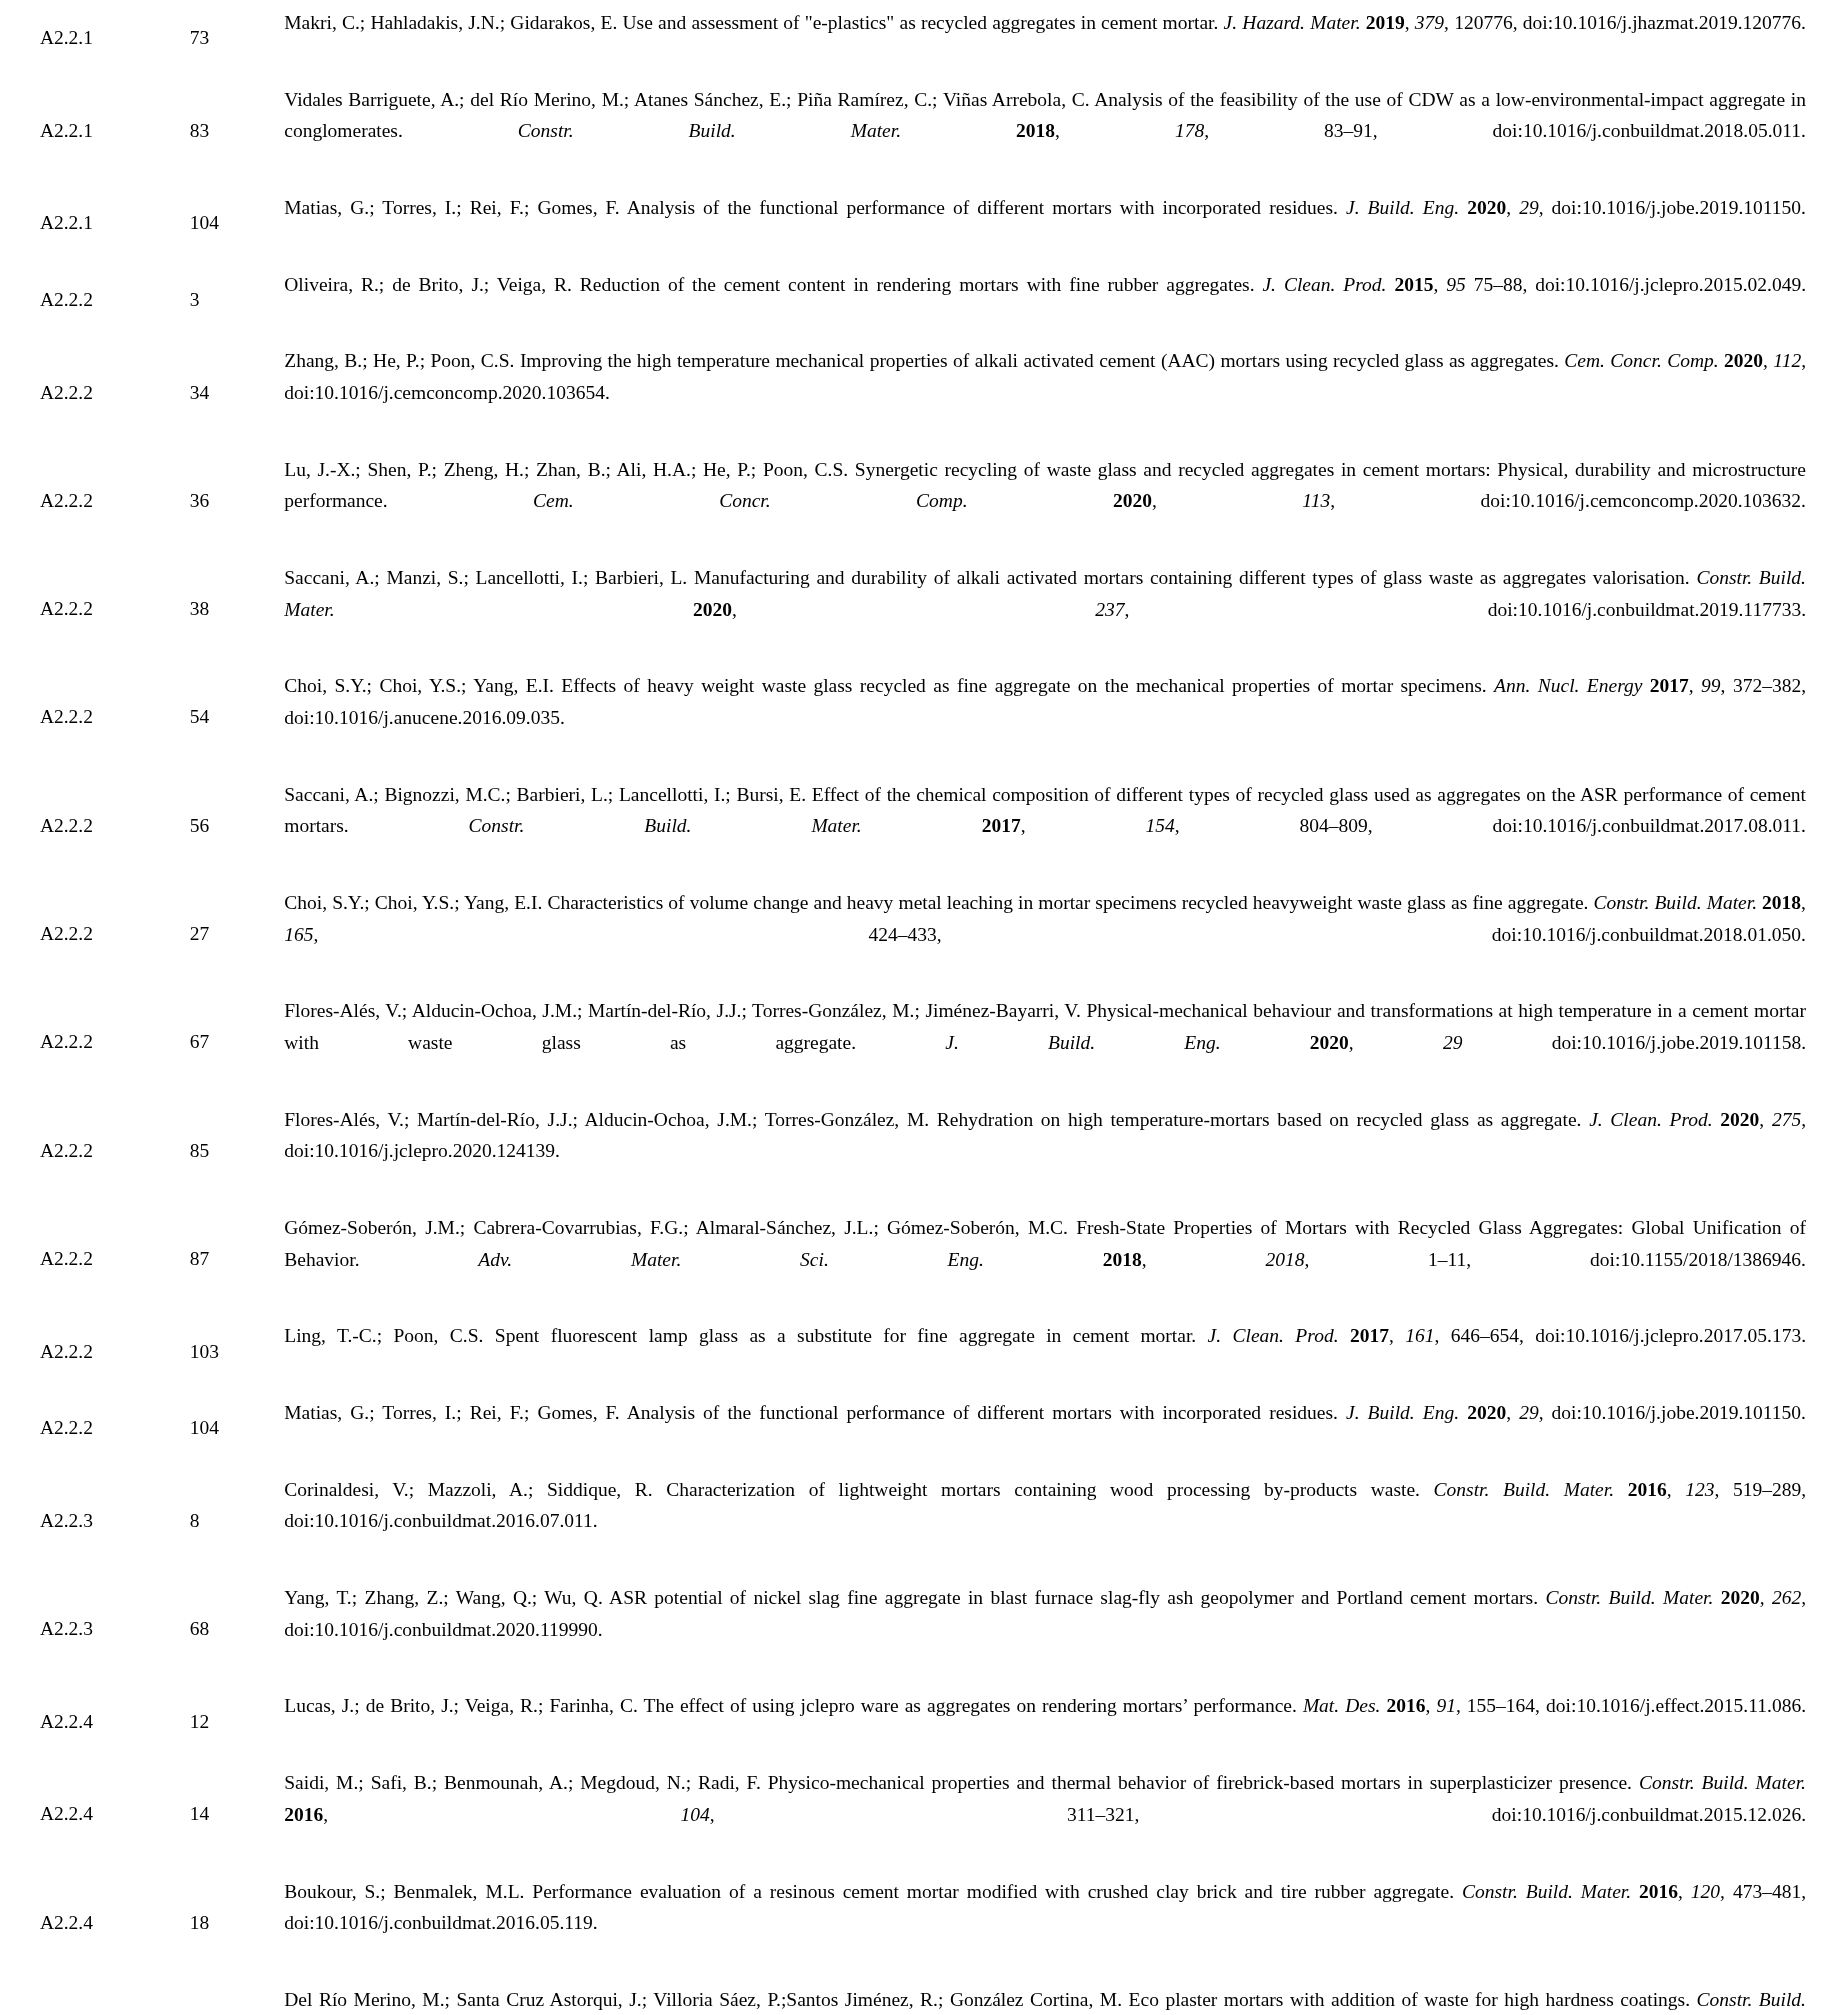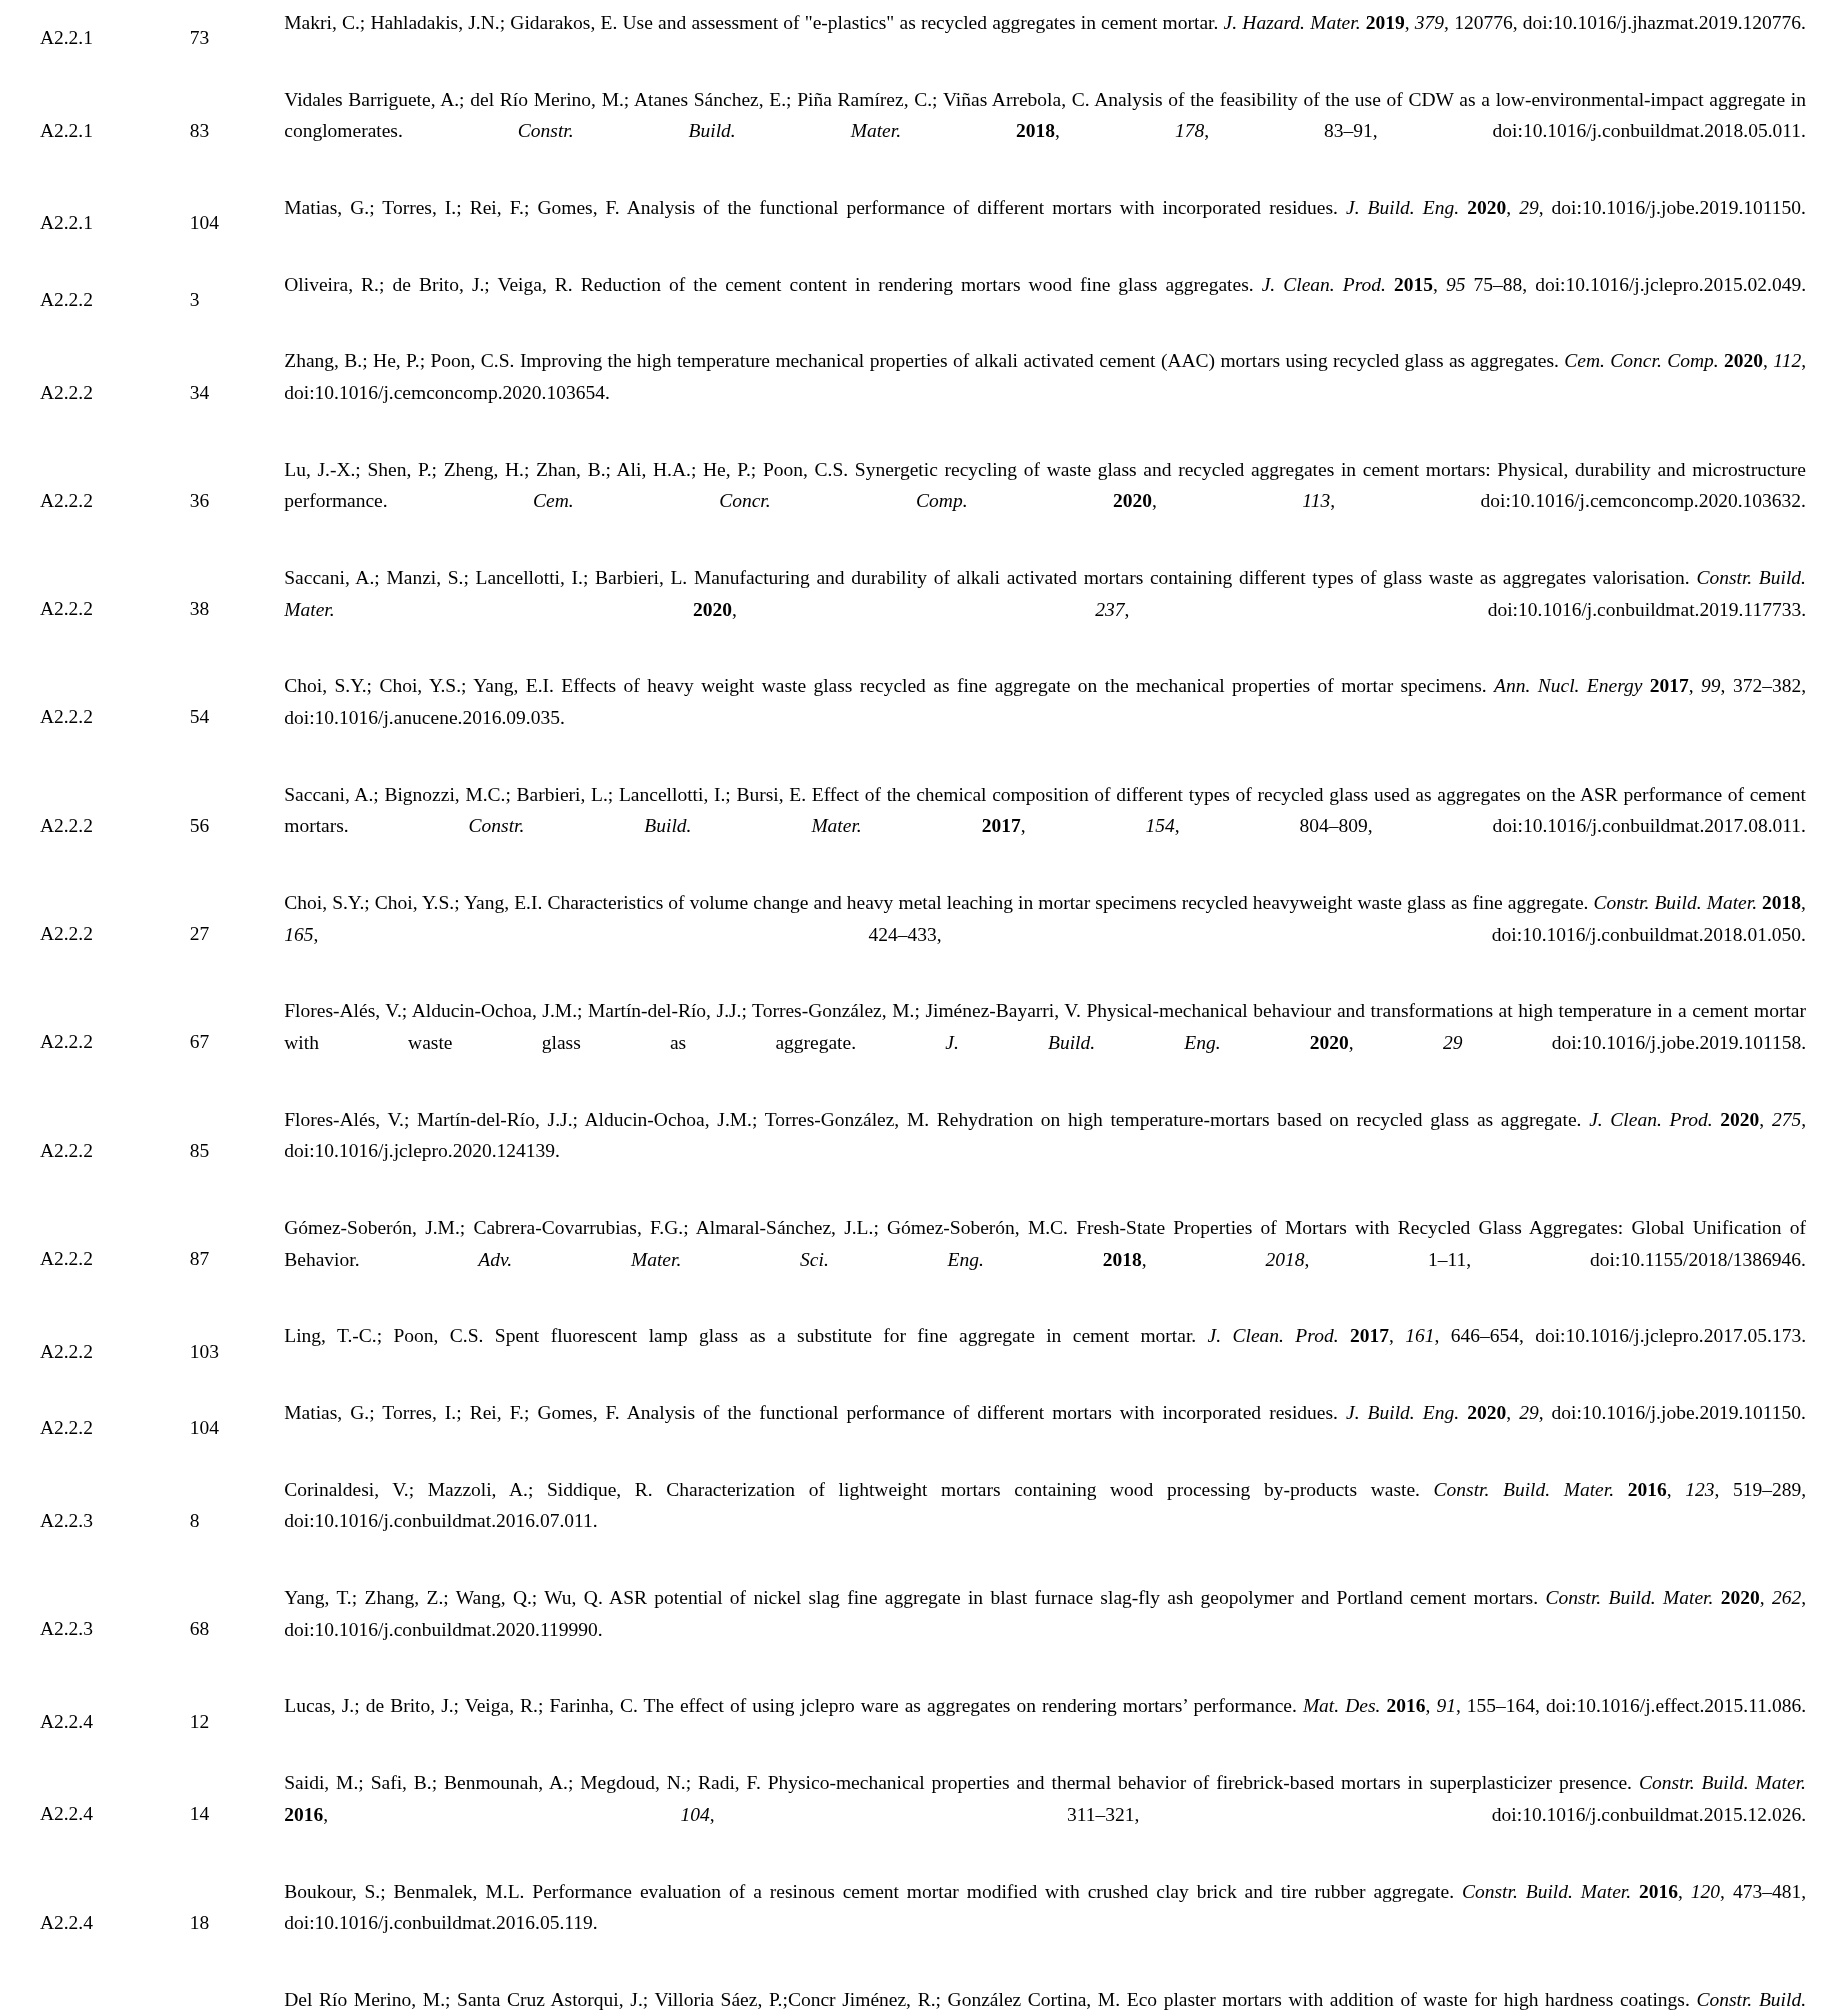--- a/index.html
+++ b/index.html
@@ -90,21 +90,21 @@
           <td class="col-section">A2.2.1</td>
           <td class="col-refnum">104</td>
           <td class="col-citation">
             <span class="cite"><span>Matias, G.; Torres, I.; Rei, F.; Gomes, F. </span><span>Analysis of the functional performance of different mortars with incorporated residues. </span><span class="it">J. Build. Eng.</span><span> </span><span class="bd">2020</span><span>, </span><span class="it">29</span><span>, </span><span>doi:10.1016/j.jobe.2019.101150.</span></span>
           </td>
         </tr>
         <tr>
           <td class="col-section">A2.2.2</td>
           <td class="col-refnum">3</td>
           <td class="col-citation">
-            <span class="cite"><span>Oliveira, R.; de Brito, J.; Veiga, R. </span><span>Reduction of the cement content in rendering mortars wood fine glass aggregates. </span><span class="it">J. Clean. Prod.</span><span> </span><span class="bd">2015</span><span>, </span><span class="it">95</span><span> 75–88, </span><span>doi:10.1016/j.jclepro.2015.02.049.</span></span>
+            <span class="cite"><span>Oliveira, R.; de Brito, J.; Veiga, R. </span><span>Reduction of the cement content in rendering mortars with fine rubber aggregates. </span><span class="it">J. Clean. Prod.</span><span> </span><span class="bd">2015</span><span>, </span><span class="it">95</span><span> 75–88, </span><span>doi:10.1016/j.jclepro.2015.02.049.</span></span>
           </td>
         </tr>
         <tr>
           <td class="col-section">A2.2.2</td>
           <td class="col-refnum">34</td>
           <td class="col-citation">
             <span class="cite"><span>Zhang, B.; He, P.; Poon, C.S. </span><span>Improving the high temperature mechanical properties of alkali activated cement (AAC) mortars using recycled glass as aggregates. </span><span class="it">Cem. Concr. Comp.</span><span> </span><span class="bd">2020</span><span>, </span><span class="it">112</span><span>, </span><span>doi:10.1016/j.cemconcomp.2020.103654.</span></span>
           </td>
         </tr>
         <tr>
@@ -209,20 +209,20 @@
           <td class="col-section">A2.2.4</td>
           <td class="col-refnum">18</td>
           <td class="col-citation">
             <span class="cite"><span>Boukour, S.; Benmalek, M.L. </span><span>Performance evaluation of a resinous cement mortar modified with crushed clay brick and tire rubber aggregate. </span><span class="it">Constr. Build. Mater.</span><span> </span><span class="bd">2016</span><span>, </span><span class="it">120</span><span>, 473–481, </span><span>doi:10.1016/j.conbuildmat.2016.05.119.</span></span>
           </td>
         </tr>
         <tr>
           <td class="col-section">A2.2.4</td>
           <td class="col-refnum">22</td>
           <td class="col-citation">
-            <span class="cite"><span>Del Río Merino, M.; Santa Cruz Astorqui, J.; Villoria Sáez, P.;Concr Jiménez, R.; González Cortina, M. </span><span>Eco plaster mortars with addition of waste for high hardness coatings. </span><span class="it">Constr. Build. Mater.</span></span>
+            <span class="cite"><span>Del Río Merino, M.; Santa Cruz Astorqui, J.; Villoria Sáez, P.;Santos Jiménez, R.; González Cortina, M. </span><span>Eco plaster mortars with addition of waste for high hardness coatings. </span><span class="it">Constr. Build. Mater.</span></span>
           </td>
         </tr>
       </tbody>
   </table>
 
 </div>
 
 
 </body></html>

